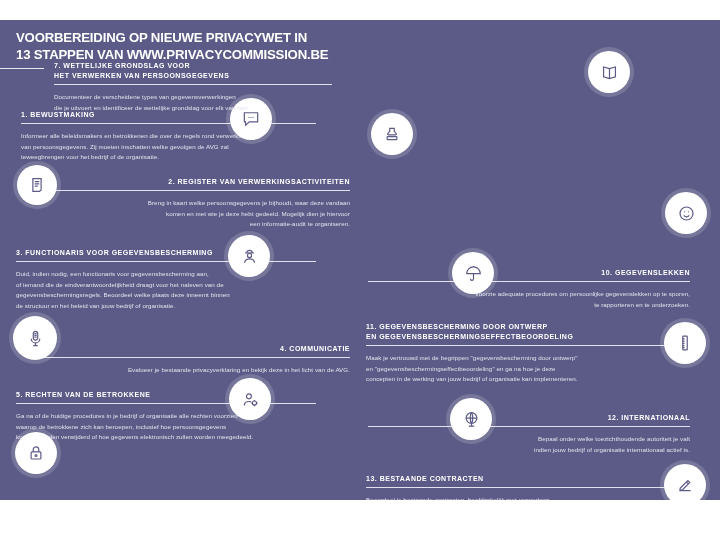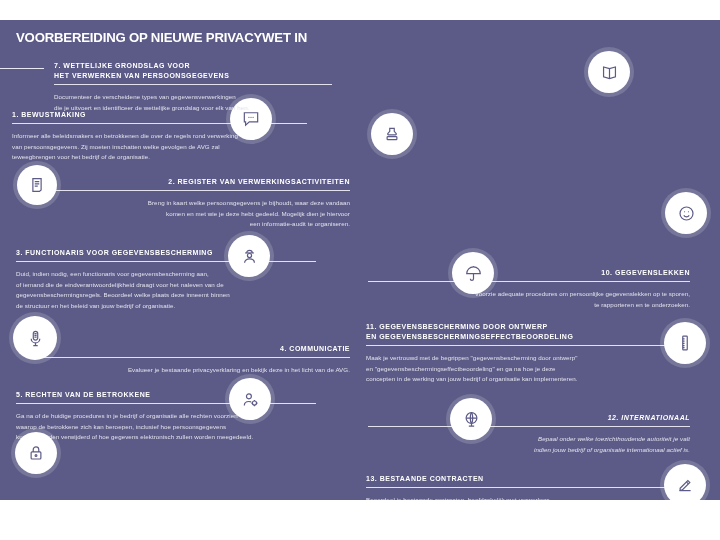--- a/index.html
+++ b/index.html
@@ -58,25 +58,26 @@
   .circ svg *{vector-effect:non-scaling-stroke;}
 </style>
 </head>
 <body>
 
 <div id="stage">
   <div class="panel" style="background: rgb(92, 91, 135);">
 
     <div class="title">
       <div>VOORBEREIDING OP NIEUWE PRIVACYWET IN</div>
+      <div>13 STAPPEN VAN WWW.PRIVACYCOMMISSION.BE</div>
     </div>
 
     <div class="connector" style="left:0px;top:48px;width:44px;"></div>
 
-    <div class="step alignL" style="left:12px;top:61px;width:230px;">
+    <div class="step alignL" style="left:21px;top:61px;width:230px;">
       <div class="head">
         <div>1. BEWUSTMAKING</div>
       </div>
       <div class="rule" style="width:295px;"></div>
       <div class="body" style="width:330px;">
         <p>Informeer alle beleidsmakers en betrokkenen die over de regels rond verwerking</p>
         <p>van persoonsgegevens. Zij moeten inschatten welke gevolgen de AVG zal</p>
         <p>teweegbrengen voor het bedrijf of de organisatie.</p>
       </div>
     </div>
@@ -260,21 +261,21 @@
     </div>
     <div class="circ" style="left: 664px; top: 302px; width: 42px; height: 42px; background: rgb(255, 255, 255);">
       <span>
         <svg width="18" height="18" viewBox="0 0 24 24" fill="none" stroke="#5C5B87" stroke-width="1.2">
           <rect x="9" y="2.8" width="6" height="18.4" rx="0.8"></rect>
           <path d="M9 6.6h2.4M9 9.6h2.4M9 12.6h2.4M9 15.6h2.4M9 18.2h2.4"></path>
         </svg>
       </span>
     </div>
 
-    <div class="step alignR" style="left:368px;top:364px;width:322px;font-style:italic;">
+    <div class="step alignR" style="left:368px;top:364px;width:322px;">
       <div class="head">
         <div>12. INTERNATIONAAL</div>
       </div>
       <div class="rule"></div>
       <div class="body">
         <p>Bepaal onder welke toezichthoudende autoriteit je valt</p>
         <p>indien jouw bedrijf of organisatie internationaal actief is.</p>
       </div>
     </div>
     <div class="circ" style="left: 450px; top: 378px; width: 42px; height: 42px; background: rgb(255, 255, 255);">

